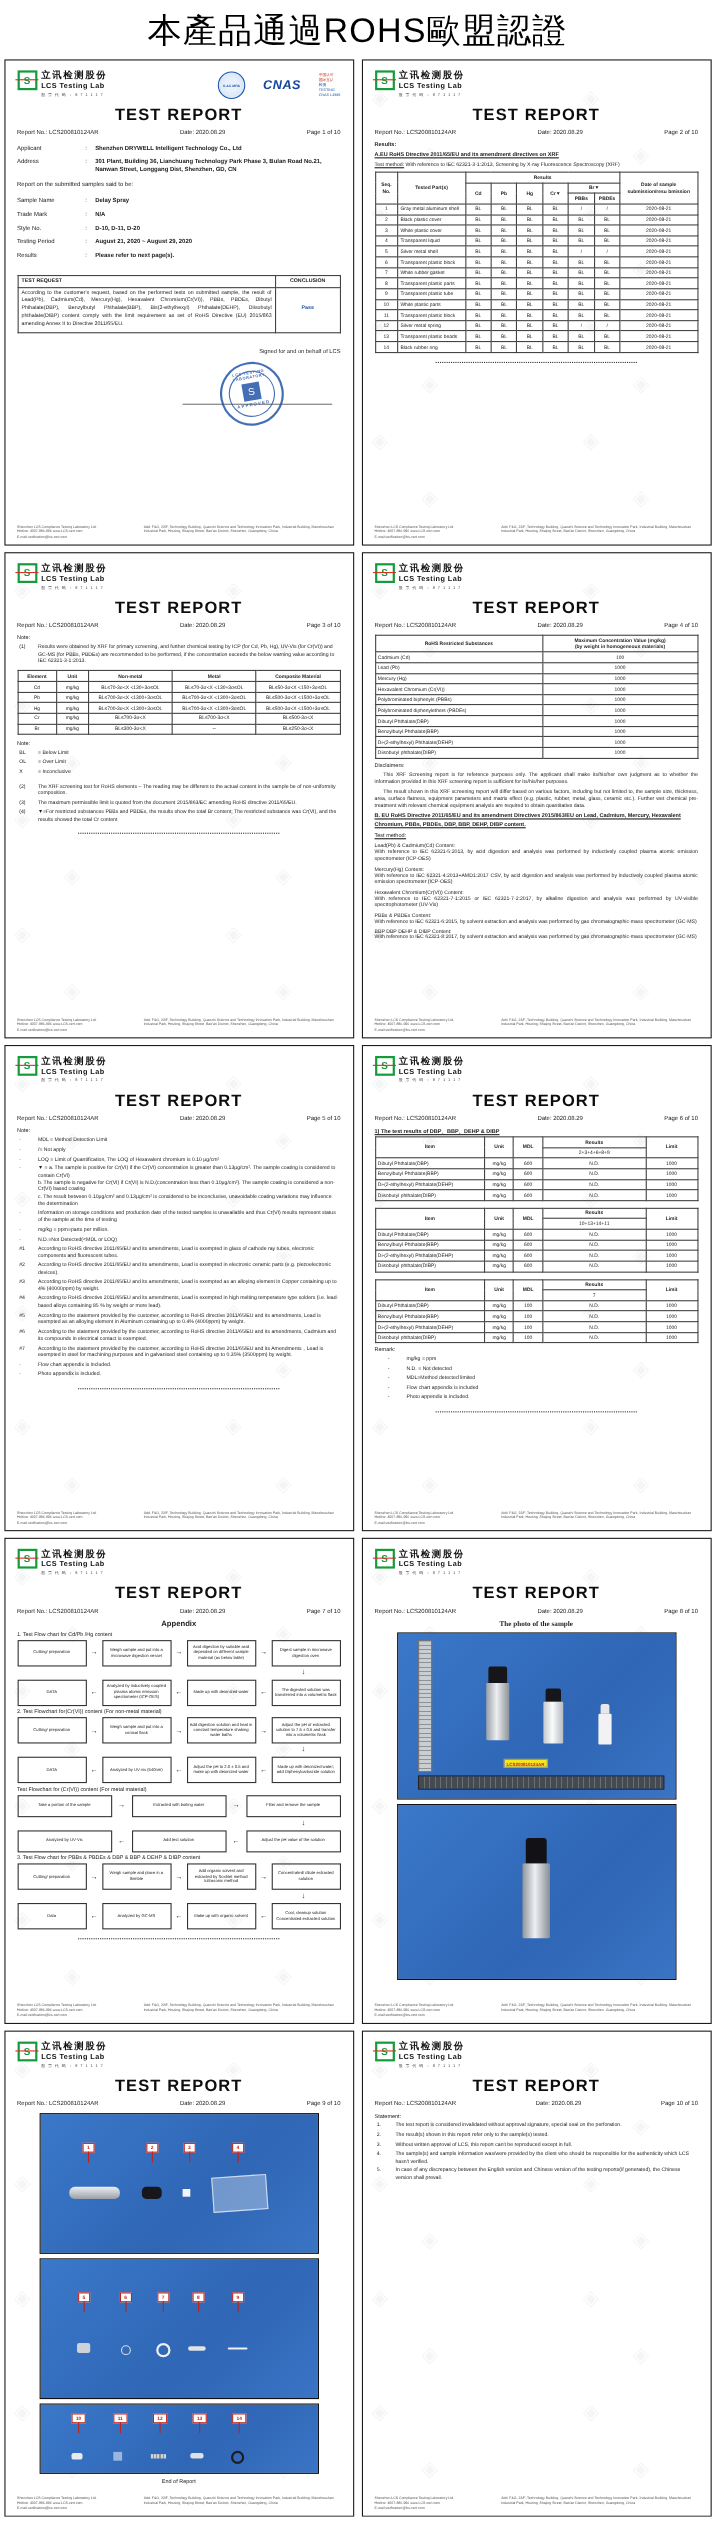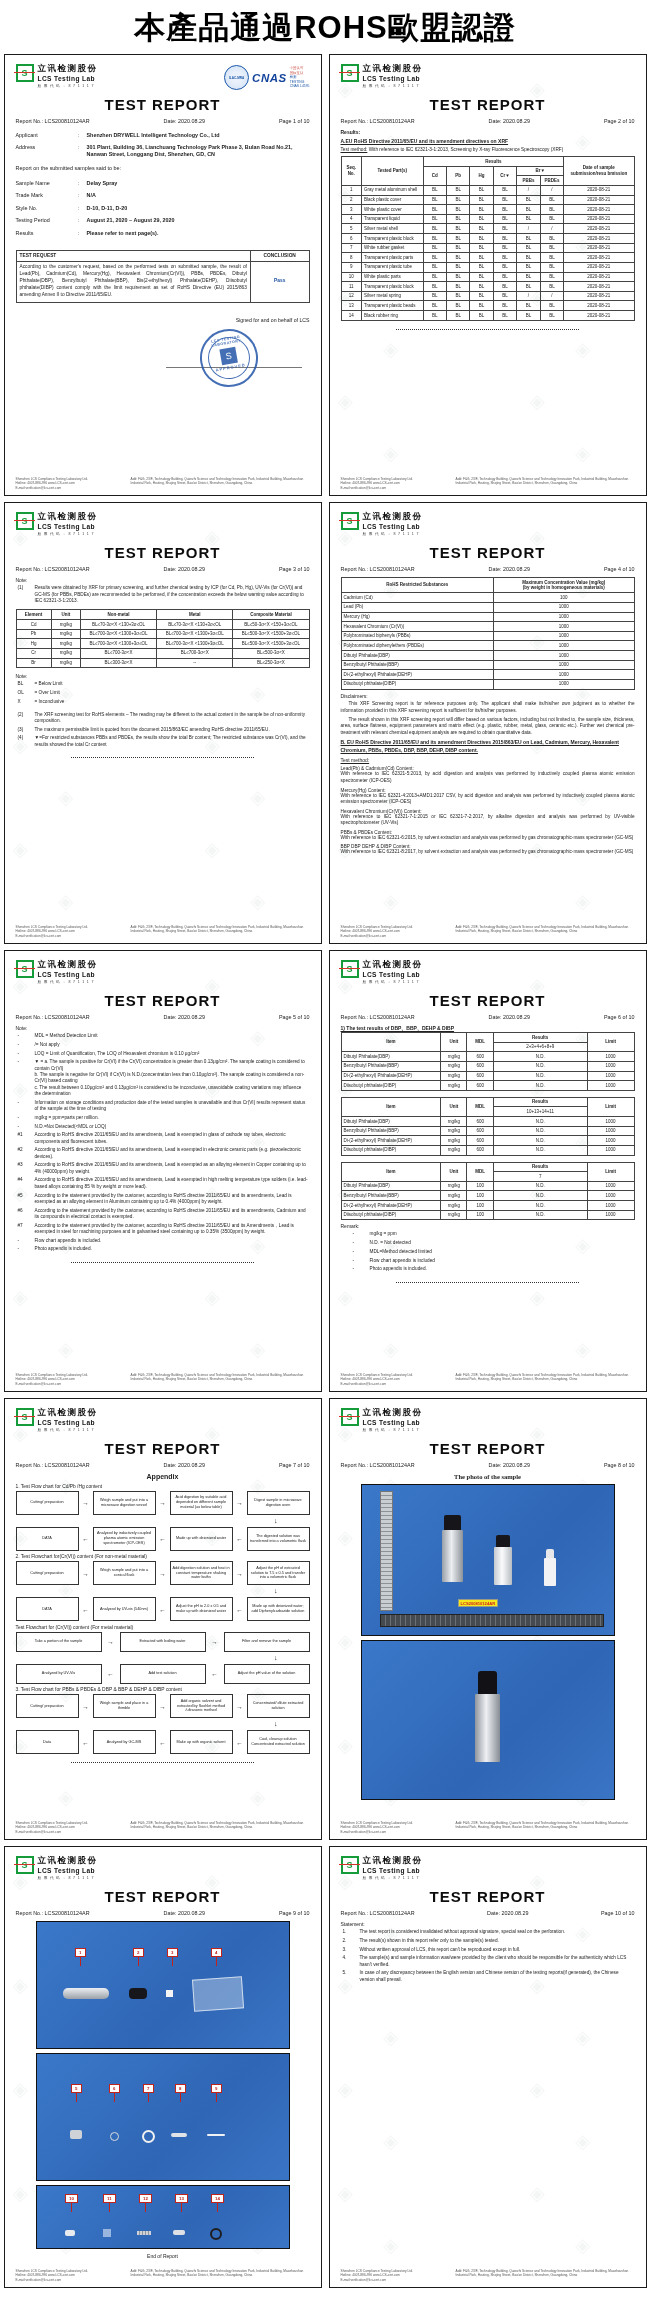--- a/index.html
+++ b/index.html
@@ -1,29 +1,29 @@
 <!DOCTYPE html>
 <html><head>
 <meta charset="utf-8">
 <style>
   html,body{margin:0;padding:0;background:#fff;}
   body{width:650px;font-family:"Liberation Sans","DejaVu Sans",sans-serif;color:#222;}
-  .banner{font-size:31px;font-weight:bold;text-align:center;padding:7px 0 5px;color:#000;letter-spacing:1px;}
+  .banner{font-size:31px;font-weight:normal;text-align:center;padding:7px 0 5px;color:#000;letter-spacing:1px;}
   .grid{display:grid;grid-template-columns:318px 318px;column-gap:7px;row-gap:6px;justify-content:center;}
   .page{position:relative;width:318px;height:442px;border:1px solid #1c1c1c;background:#fff;box-sizing:border-box;padding:8px 11px 20px;overflow:hidden;}
   .wm{position:absolute;inset:8px;pointer-events:none;color:rgba(40,90,60,.055);font-size:20px;letter-spacing:40px;line-height:52px;white-space:pre;overflow:hidden;}
   .wm::before{content:"◈   ◈   ◈   ◈\A  ◈   ◈   ◈   ◈\A◈   ◈   ◈   ◈\A  ◈   ◈   ◈   ◈\A◈   ◈   ◈   ◈\A  ◈   ◈   ◈   ◈\A◈   ◈   ◈   ◈\A  ◈   ◈   ◈   ◈";}
   .phead{display:flex;align-items:flex-start;gap:4px;min-height:28px;position:relative;}
   .lcs-logo{position:relative;width:14px;height:14px;border:2px solid #169b3b;margin-top:1px;flex:0 0 auto;}
   .lgS{position:absolute;inset:0;display:flex;align-items:center;justify-content:center;color:#169b3b;font-weight:bold;font-size:9px;}
   .lgline{position:absolute;left:-4px;right:-3px;top:6px;height:1px;background:#d23327;}
   .lcs-cn{font-size:8.5px;font-weight:bold;letter-spacing:1.5px;color:#111;}
   .lcs-en{font-size:6.6px;font-weight:bold;letter-spacing:.4px;color:#111;}
   .lcs-stock{font-size:3.6px;color:#444;letter-spacing:.8px;margin-top:1.5px;}
-  .cnas-wrap{margin-left:auto;display:flex;align-items:center;gap:3px;padding-top:2px;}
+  .cnas-wrap{margin-left:auto;display:flex;align-items:center;gap:16px;padding-top:2px;}
   .ilac{width:23px;height:23px;border-radius:50%;border:1.5px solid #1a57a8;color:#1a57a8;font-size:3.1px;display:flex;align-items:center;justify-content:center;text-align:center;font-weight:bold;background:radial-gradient(circle,#eaf1fb 30%,#cfe0f5);}
   .cnas-big{color:#14449c;font-size:11.5px;font-weight:bold;font-style:italic;letter-spacing:.5px;}
   .cnas-col{font-size:3.4px;line-height:1.3;color:#1a57a8;text-align:left;}
   .cnas-col .red{color:#c0392b;}
   .rpt-title{text-align:center;font-size:15px;font-weight:bold;letter-spacing:1px;margin:5px 0 5px;color:#0d0d0d;}
   .meta{display:flex;justify-content:space-between;font-size:5.4px;margin-bottom:5px;color:#222;}
   table{border-collapse:collapse;width:100%;}
   .btab th,.btab td{border:0.7px solid #444;font-size:4.5px;padding:1.5px 2px;text-align:center;vertical-align:middle;line-height:1.25;}
   .btab th{font-weight:bold;white-space:pre-line;}
   .t2 td:nth-child(2){text-align:left;}

